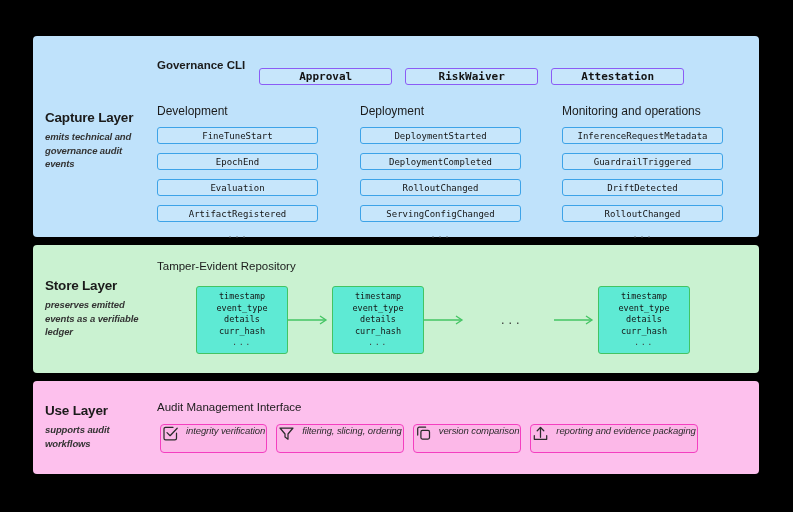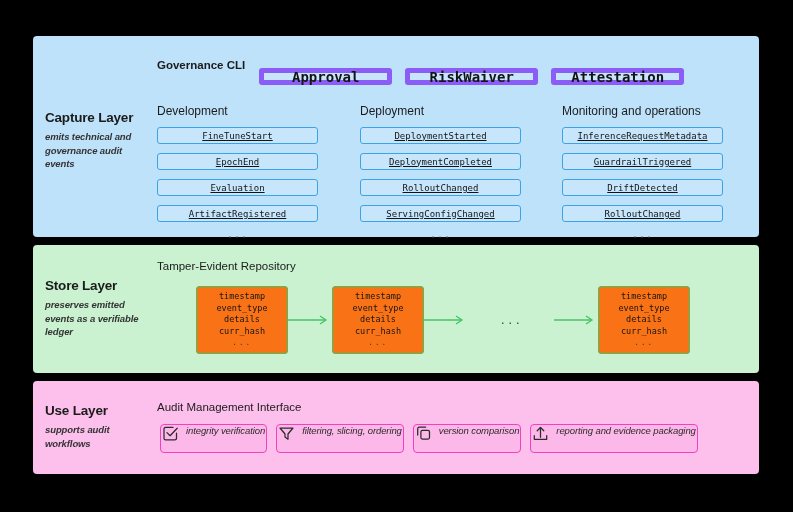--- a/index.html
+++ b/index.html
@@ -81,25 +81,25 @@
   }
   #gov-label {
     font-size: 11.5px;
     color: #1b1b1b;
     margin-right: 14px;
     white-space: nowrap;
   }
   .gov-chip {
     width: 133px;
     height: 17px;
-    border: 5px solid #8b5cf6;
+    border: 1px solid #8b5cf6;
     border-radius: 3px;
     background: #c7e6fb;
     font-family: "DejaVu Sans Mono", "Liberation Mono", monospace;
-    font-size: 14px;
+    font-size: 11px;
     color: #141414;
     display: flex;
     align-items: center;
     justify-content: center;
     margin-right: 13px;
     box-sizing: border-box;
     margin-top: 23px;
   }
   .gov-chip:last-child { margin-right: 0; }
 
@@ -123,21 +123,20 @@
     border-radius: 3px;
     background: #c7e6fb;
     font-family: "DejaVu Sans Mono", "Liberation Mono", monospace;
     font-size: 9px;
     color: #141414;
     display: flex;
     align-items: center;
     justify-content: center;
     margin-bottom: 9px;
     box-sizing: border-box;
-    text-decoration: underline;
   }
   .col-ellipsis {
     text-align: center;
     font-size: 10px;
     color: #3a3a3a;
     letter-spacing: 1px;
     line-height: 8px;
     font-family: "DejaVu Sans Mono", "Liberation Mono", monospace;
   }
 
@@ -153,21 +152,21 @@
     position: absolute;
     left: 196px; top: 286px;
     display: flex;
     align-items: center;
   }
   .ledger {
     width: 92px;
     height: 68px;
     border: 1px solid #43c463;
     border-radius: 3px;
-    background: #f97316;
+    background: #5eead4;
     box-sizing: border-box;
     display: flex;
     flex-direction: column;
     align-items: center;
     justify-content: center;
     font-family: "DejaVu Sans Mono", "Liberation Mono", monospace;
     font-size: 8.5px;
     color: #141414;
     line-height: 11.5px;
   }

